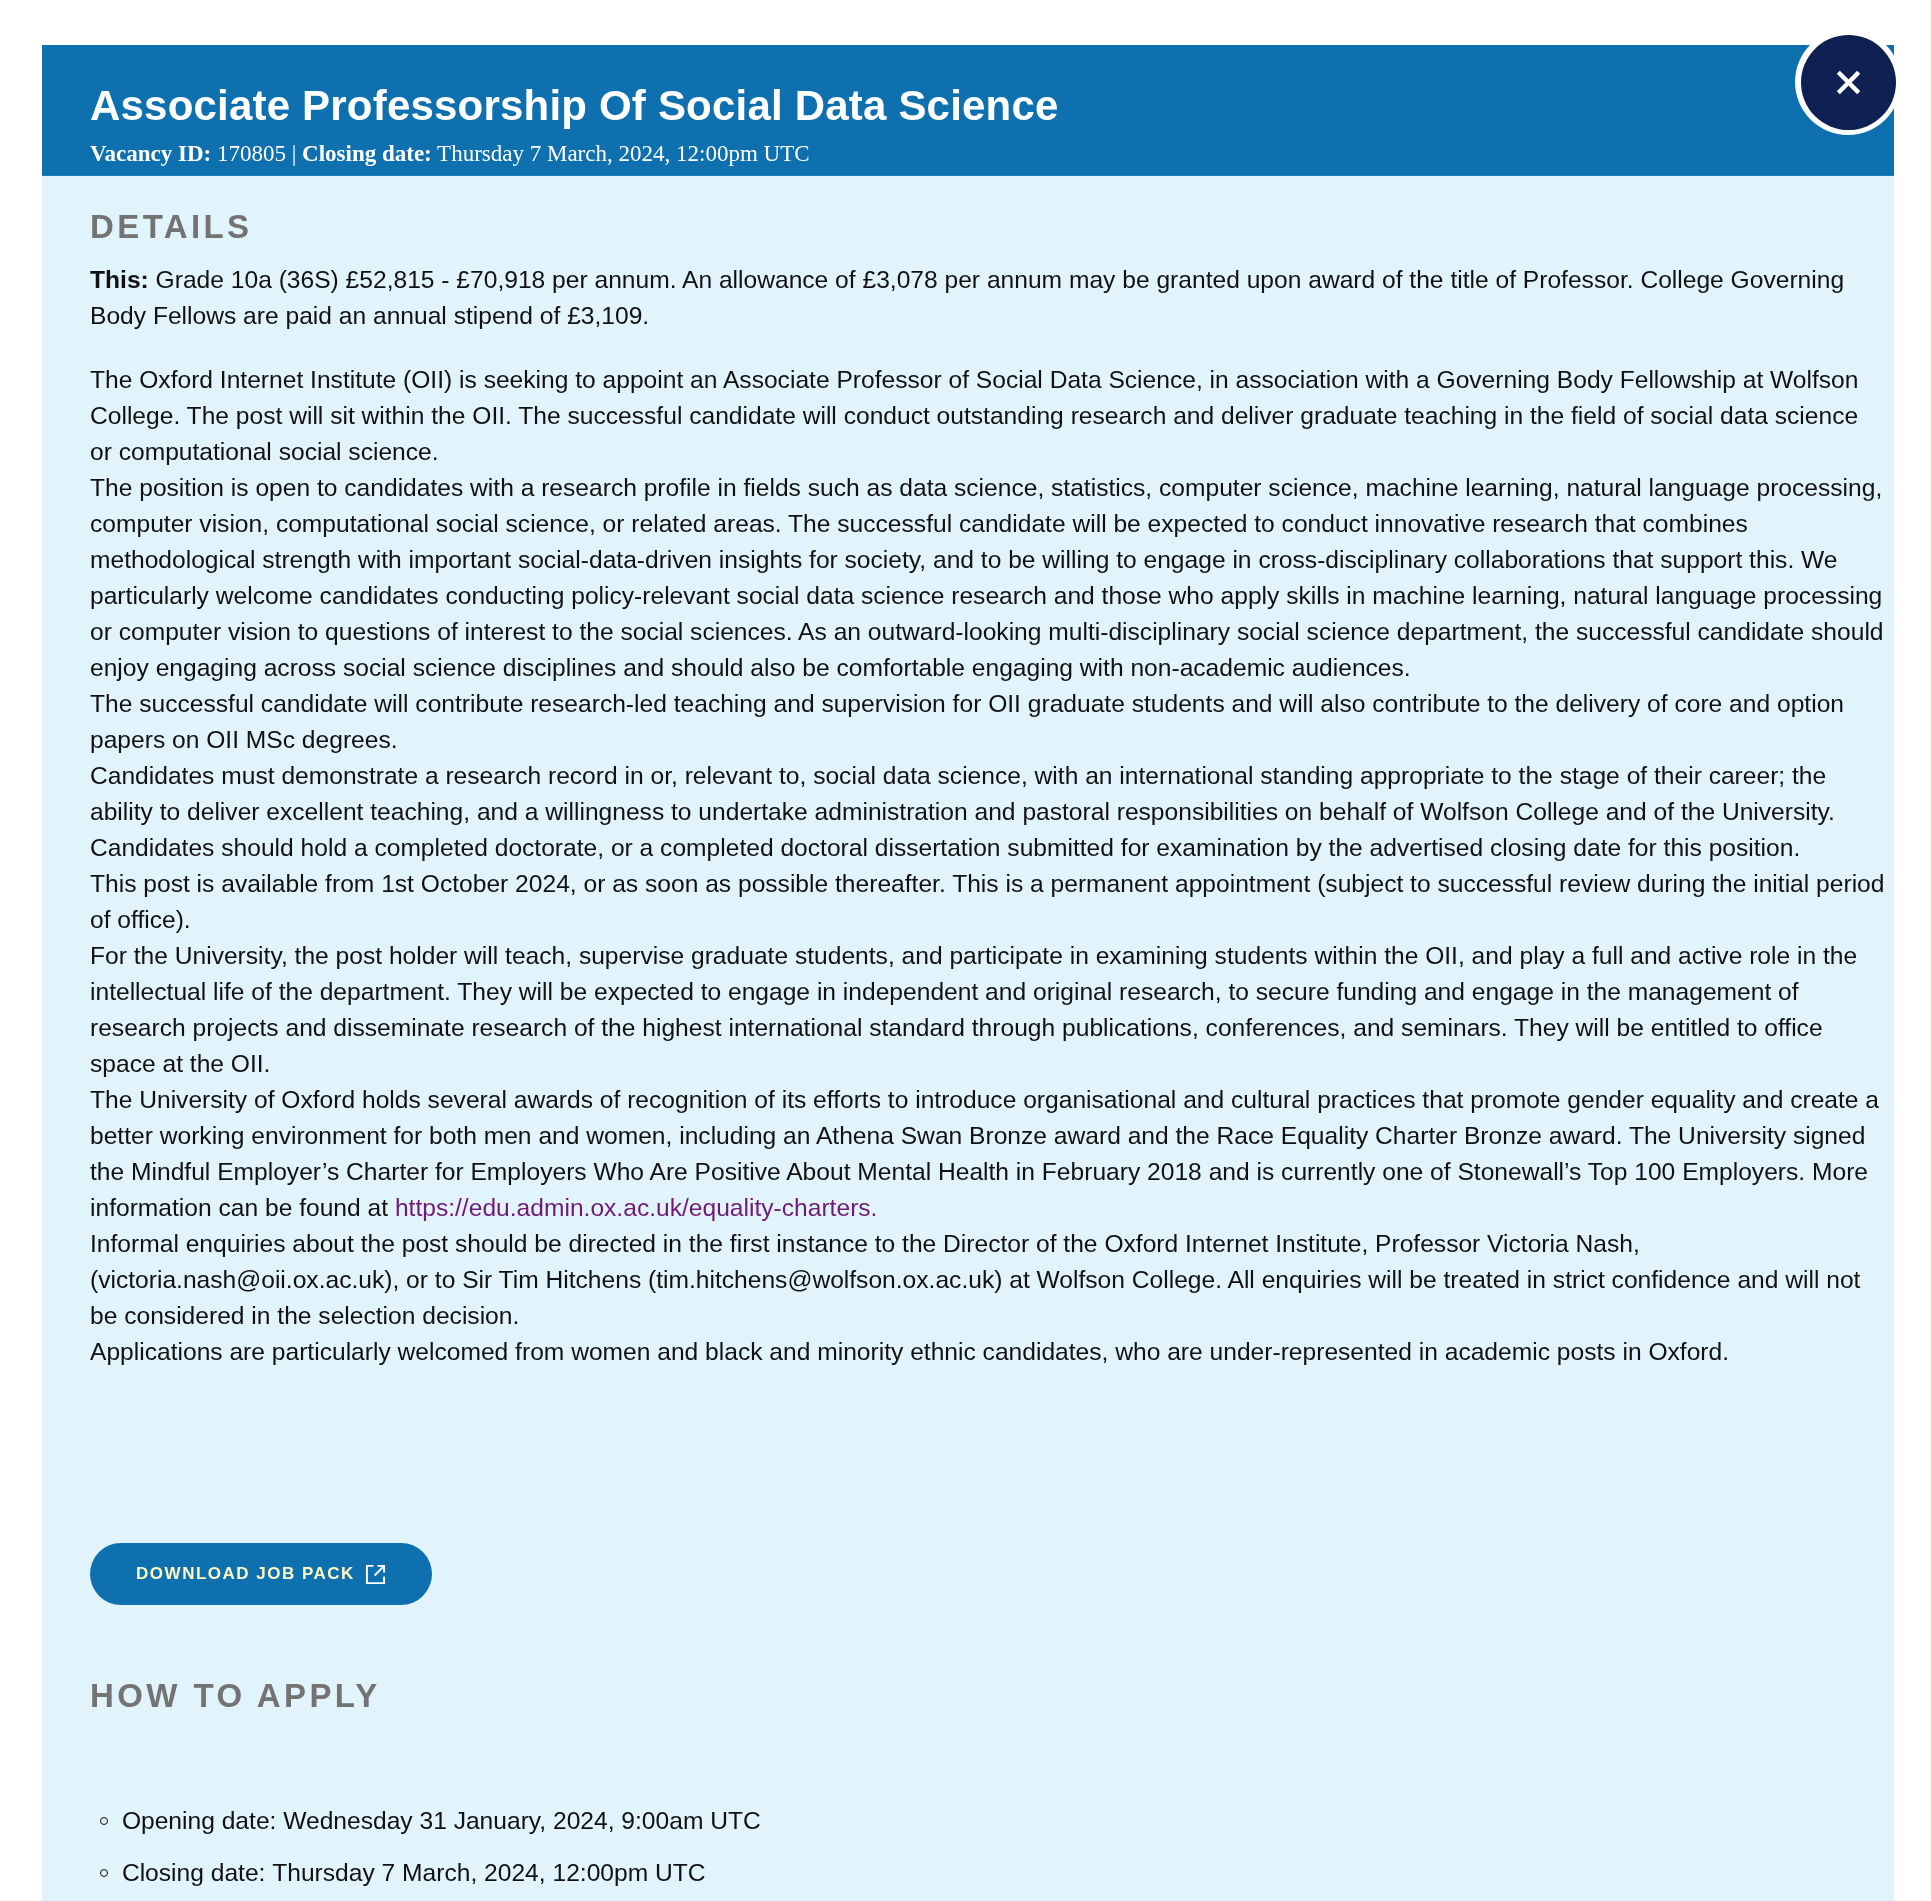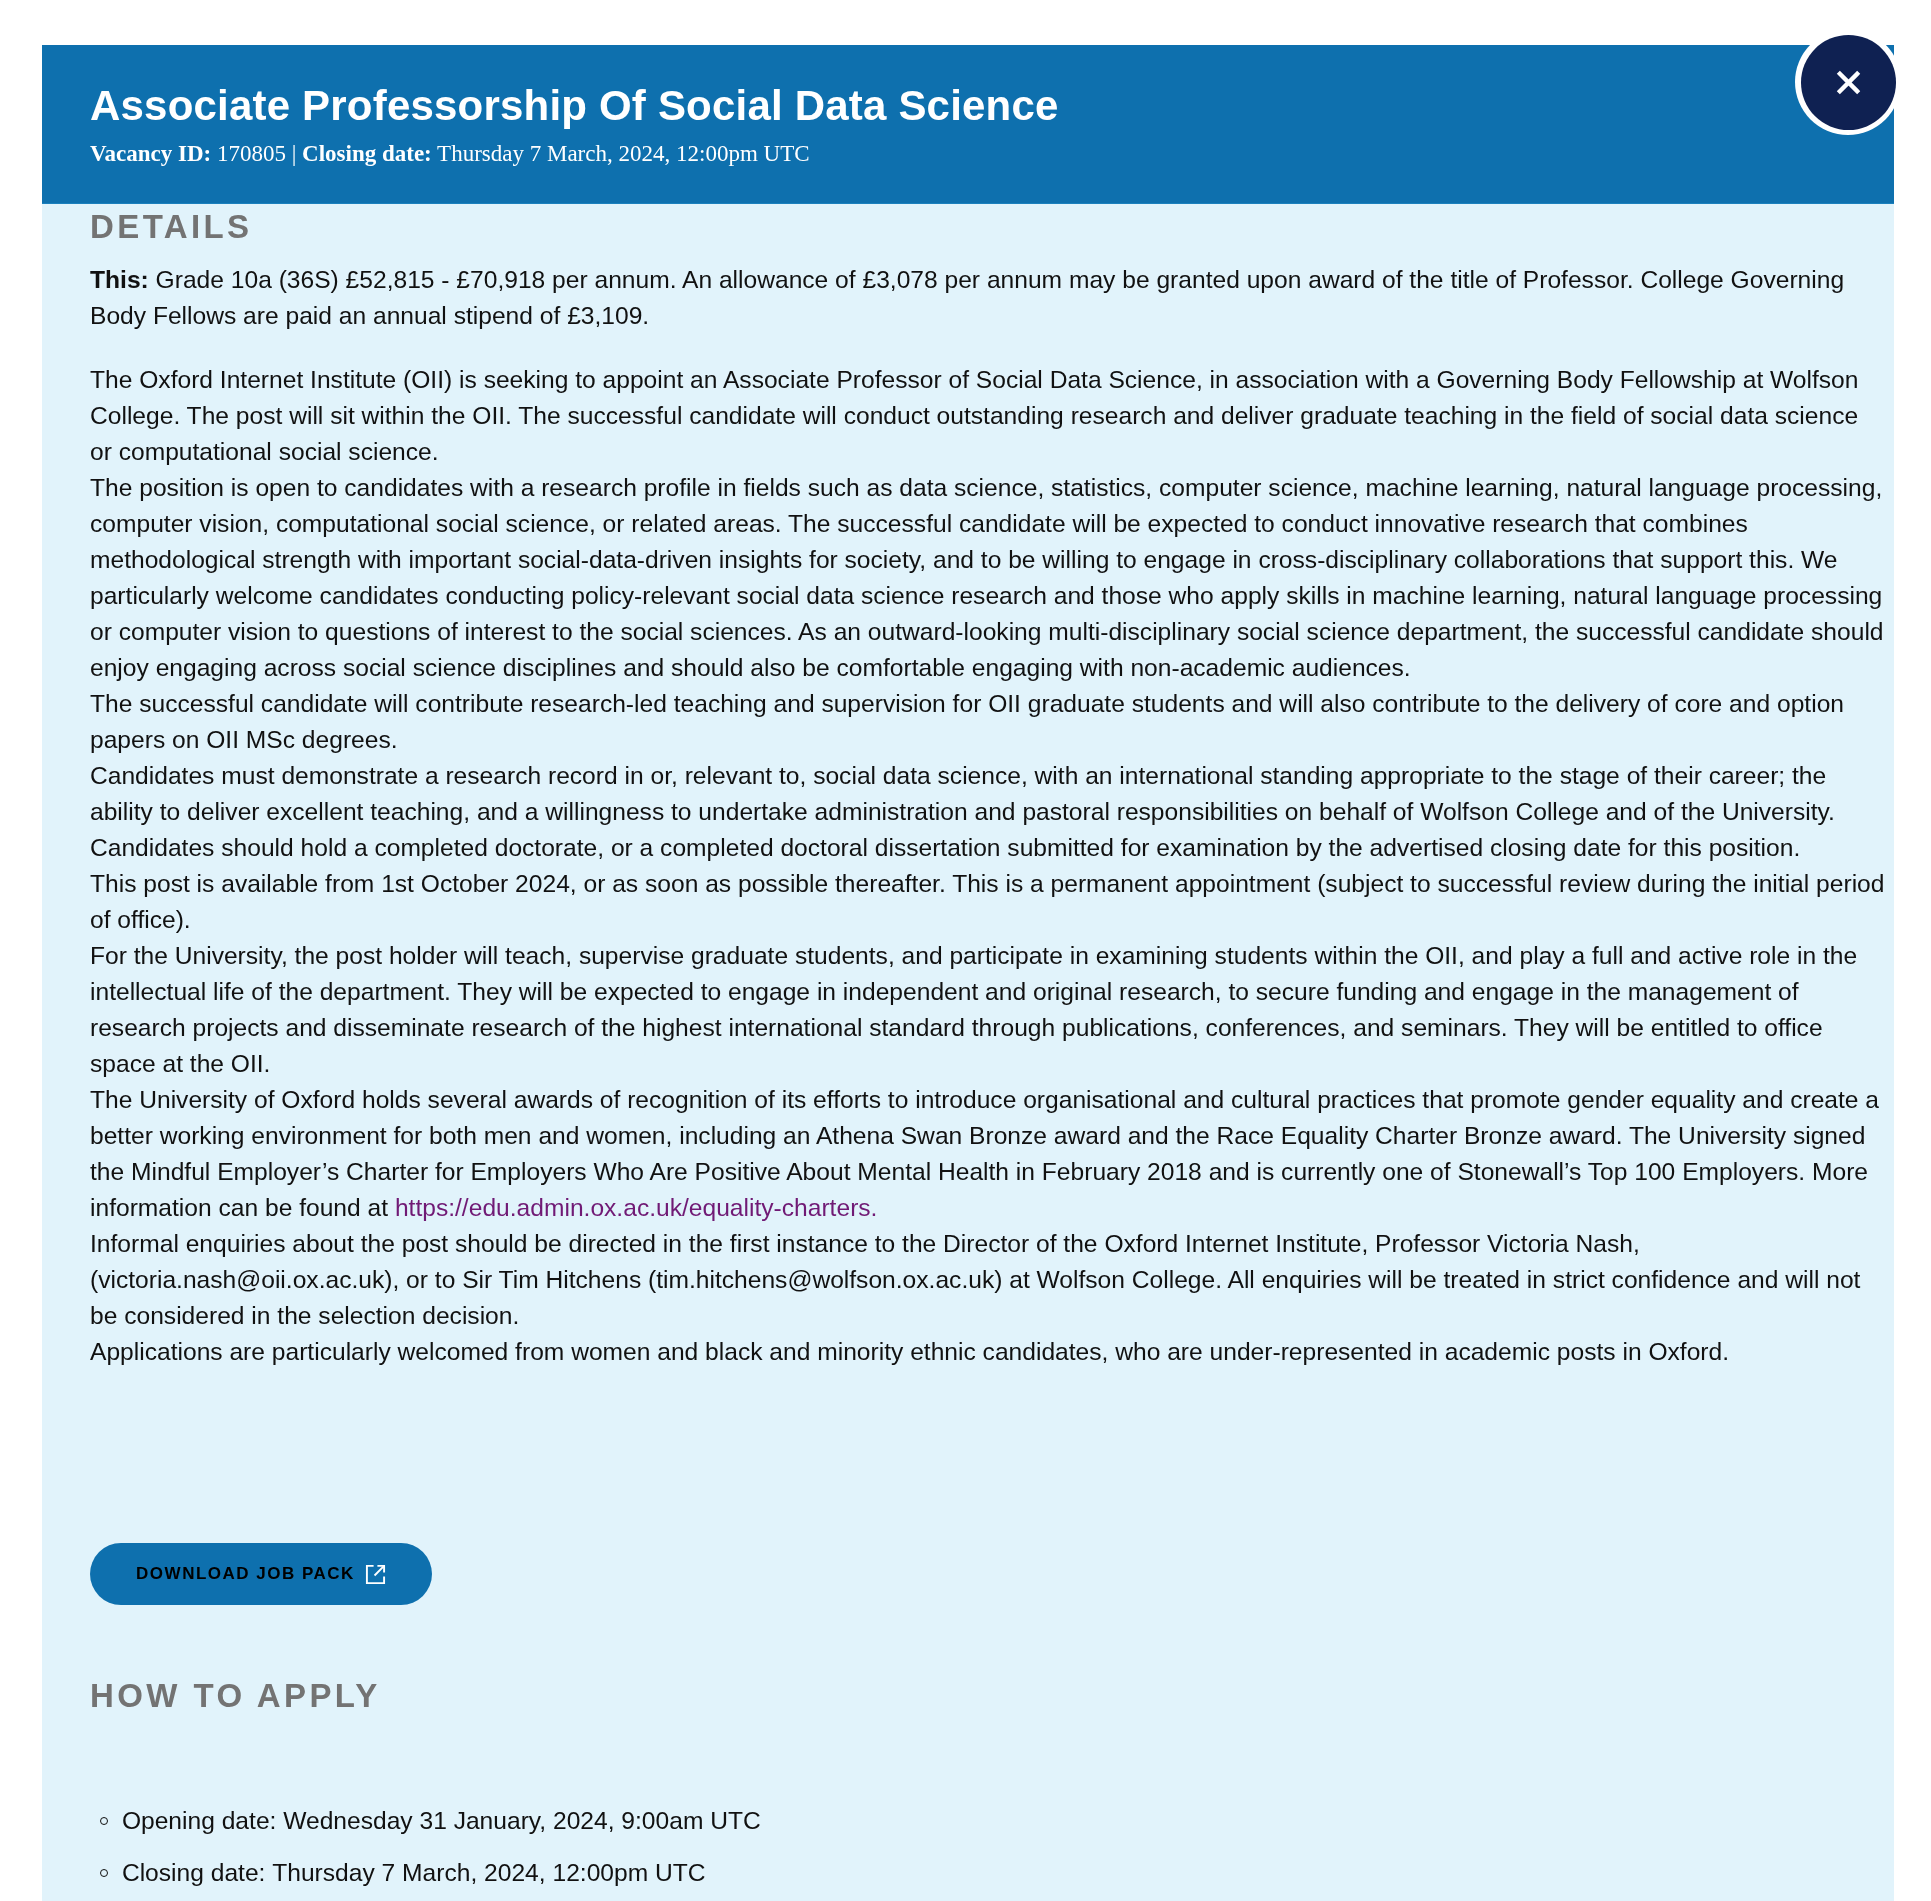--- a/index.html
+++ b/index.html
@@ -21,21 +21,21 @@
       top: 45px;
       width: 1852px;
       height: 1856px;
       background: #e1f3fb;
     }
     .modal-header {
       position: absolute;
       left: 0;
       top: 0;
       width: 1852px;
-      height: 159px;
+      height: 131px;
       background: #0e70ae;
       border-bottom: 1.9px solid #1a80bd;
       box-sizing: border-box;
     }
     .modal-title {
       position: absolute;
       left: 48px;
       top: 37px;
       margin: 0;
       font-size: 42px;
@@ -103,21 +103,21 @@
       text-decoration: none;
     }
     .download-button {
       position: absolute;
       left: 48px;
       top: 1498px;
       width: 342px;
       height: 62px;
       border-radius: 31px;
       background: #0e70ae;
-      color: #000000;
+      color: #fef9c3;
       display: flex;
       align-items: center;
       justify-content: center;
       gap: 10px;
       font-size: 17px;
       font-weight: bold;
       letter-spacing: 1.5px;
       cursor: pointer;
       box-sizing: border-box;
     }

